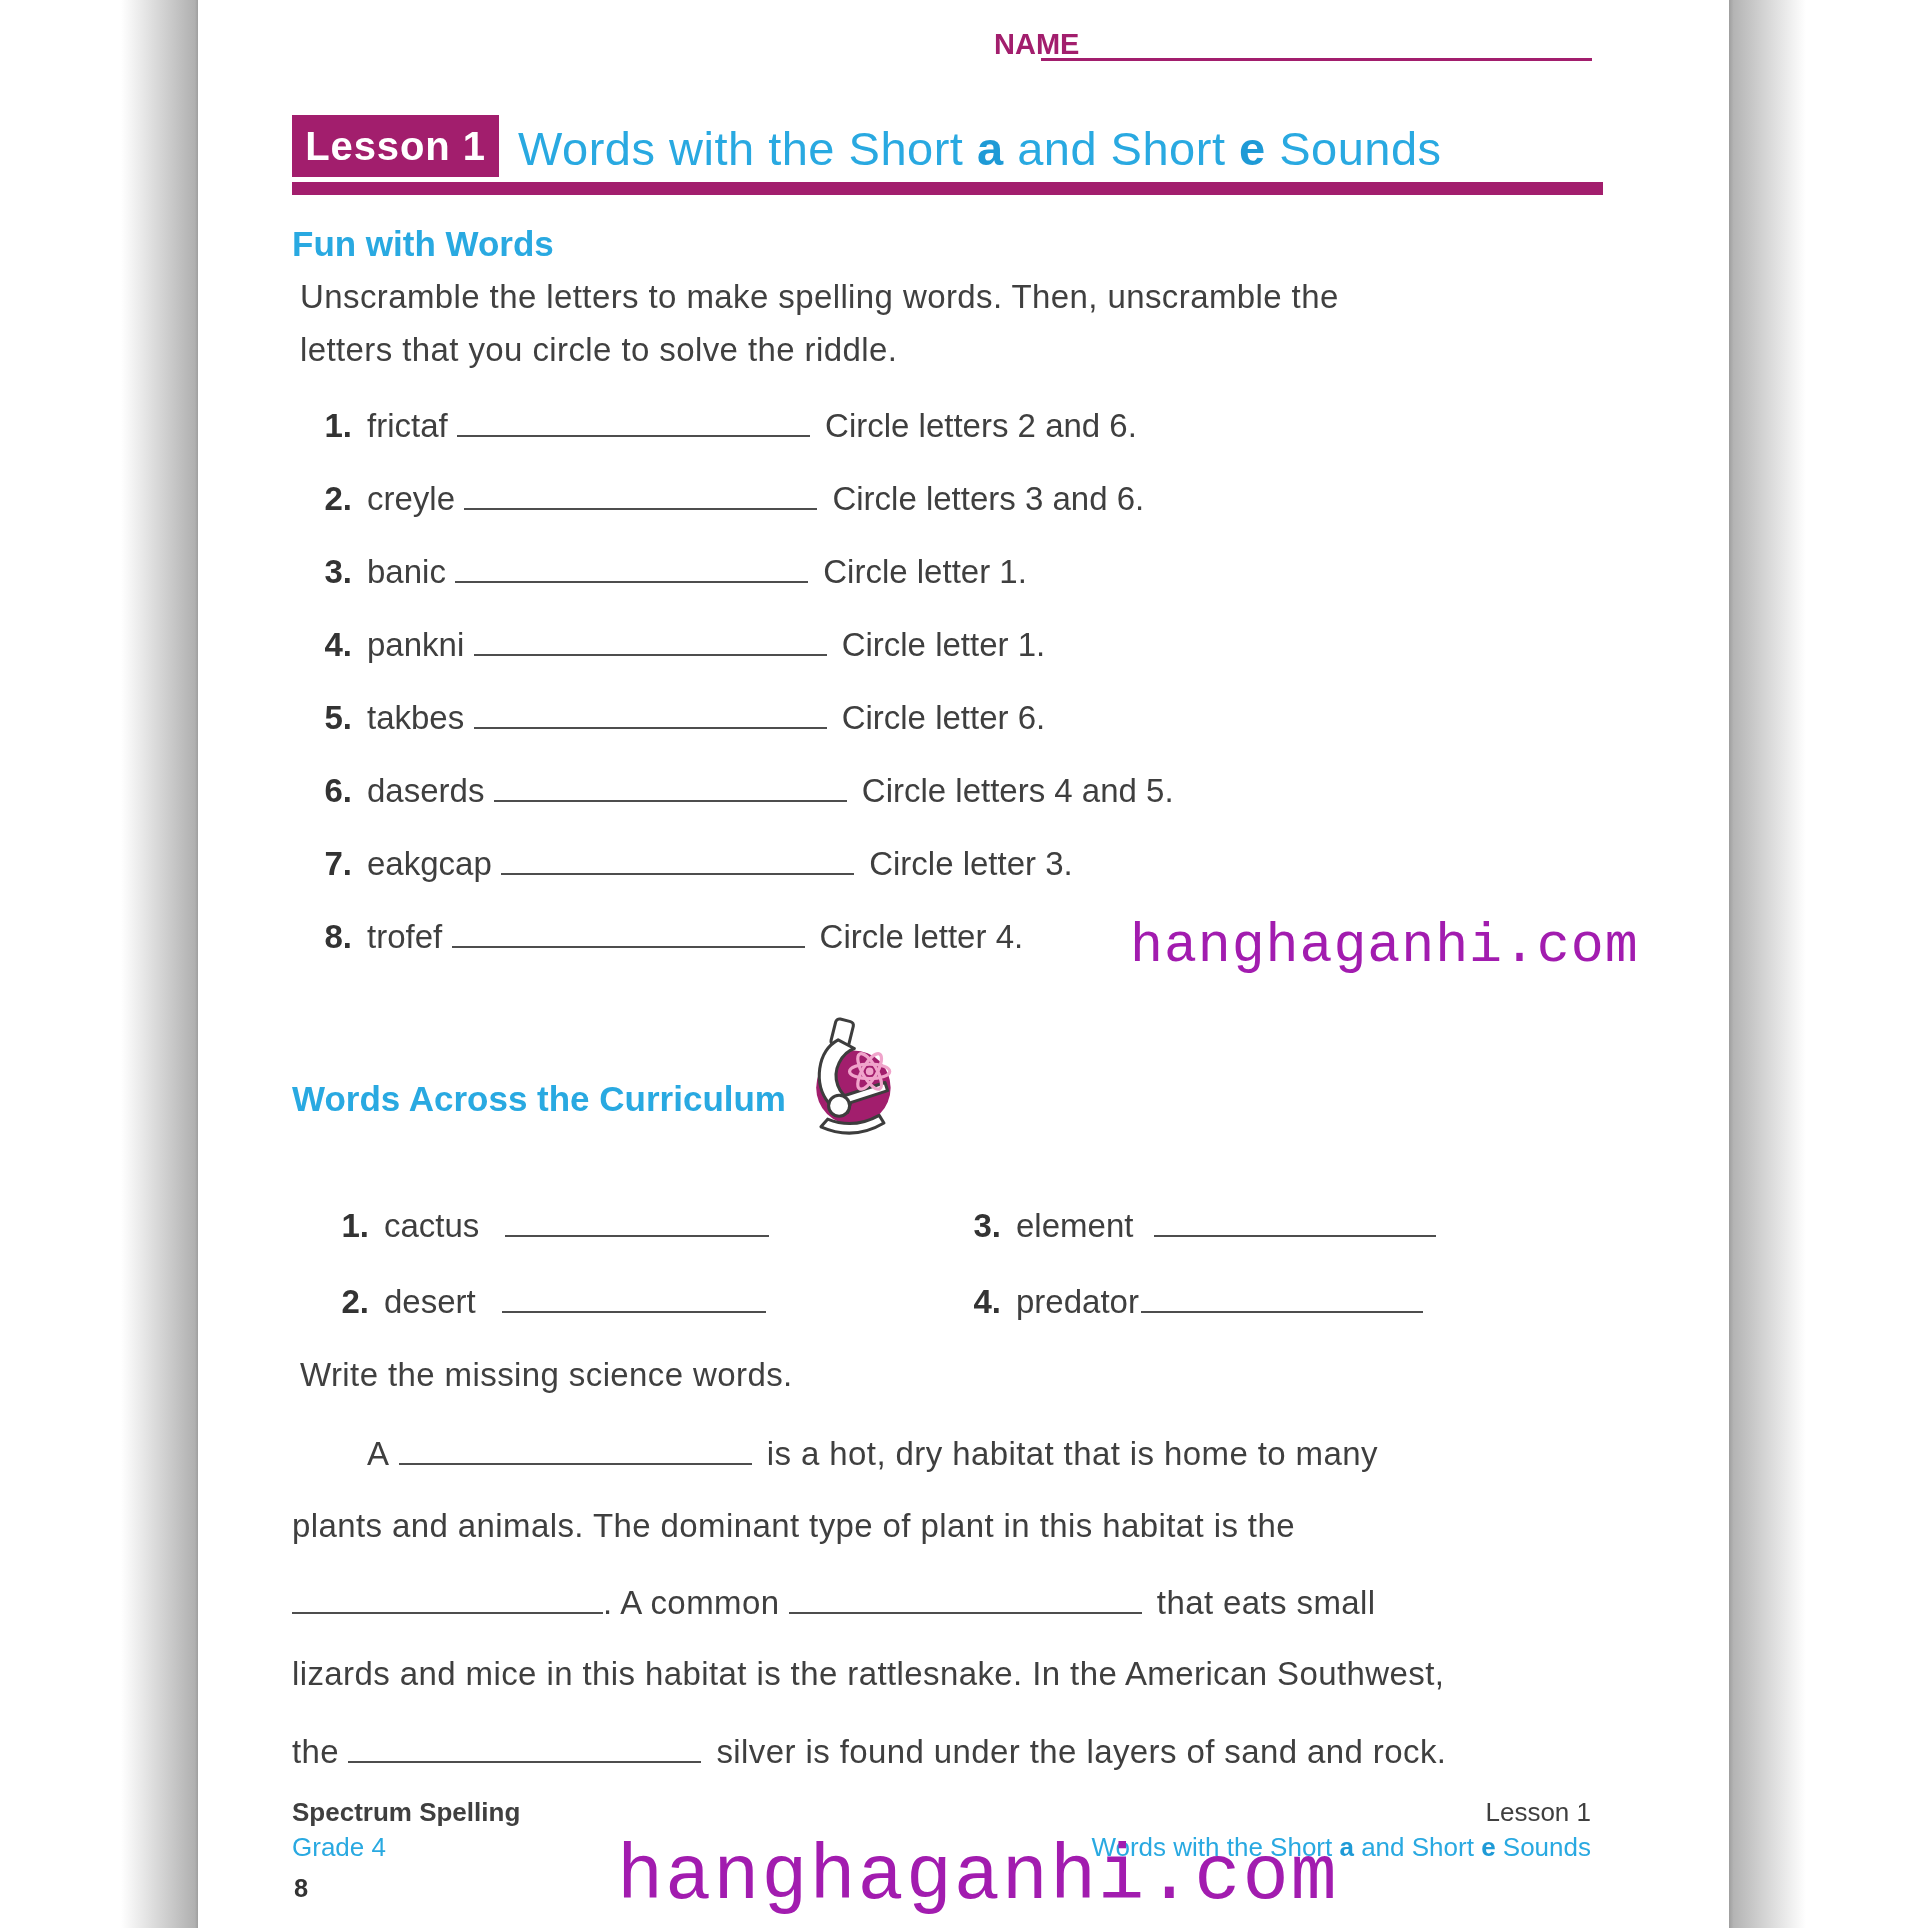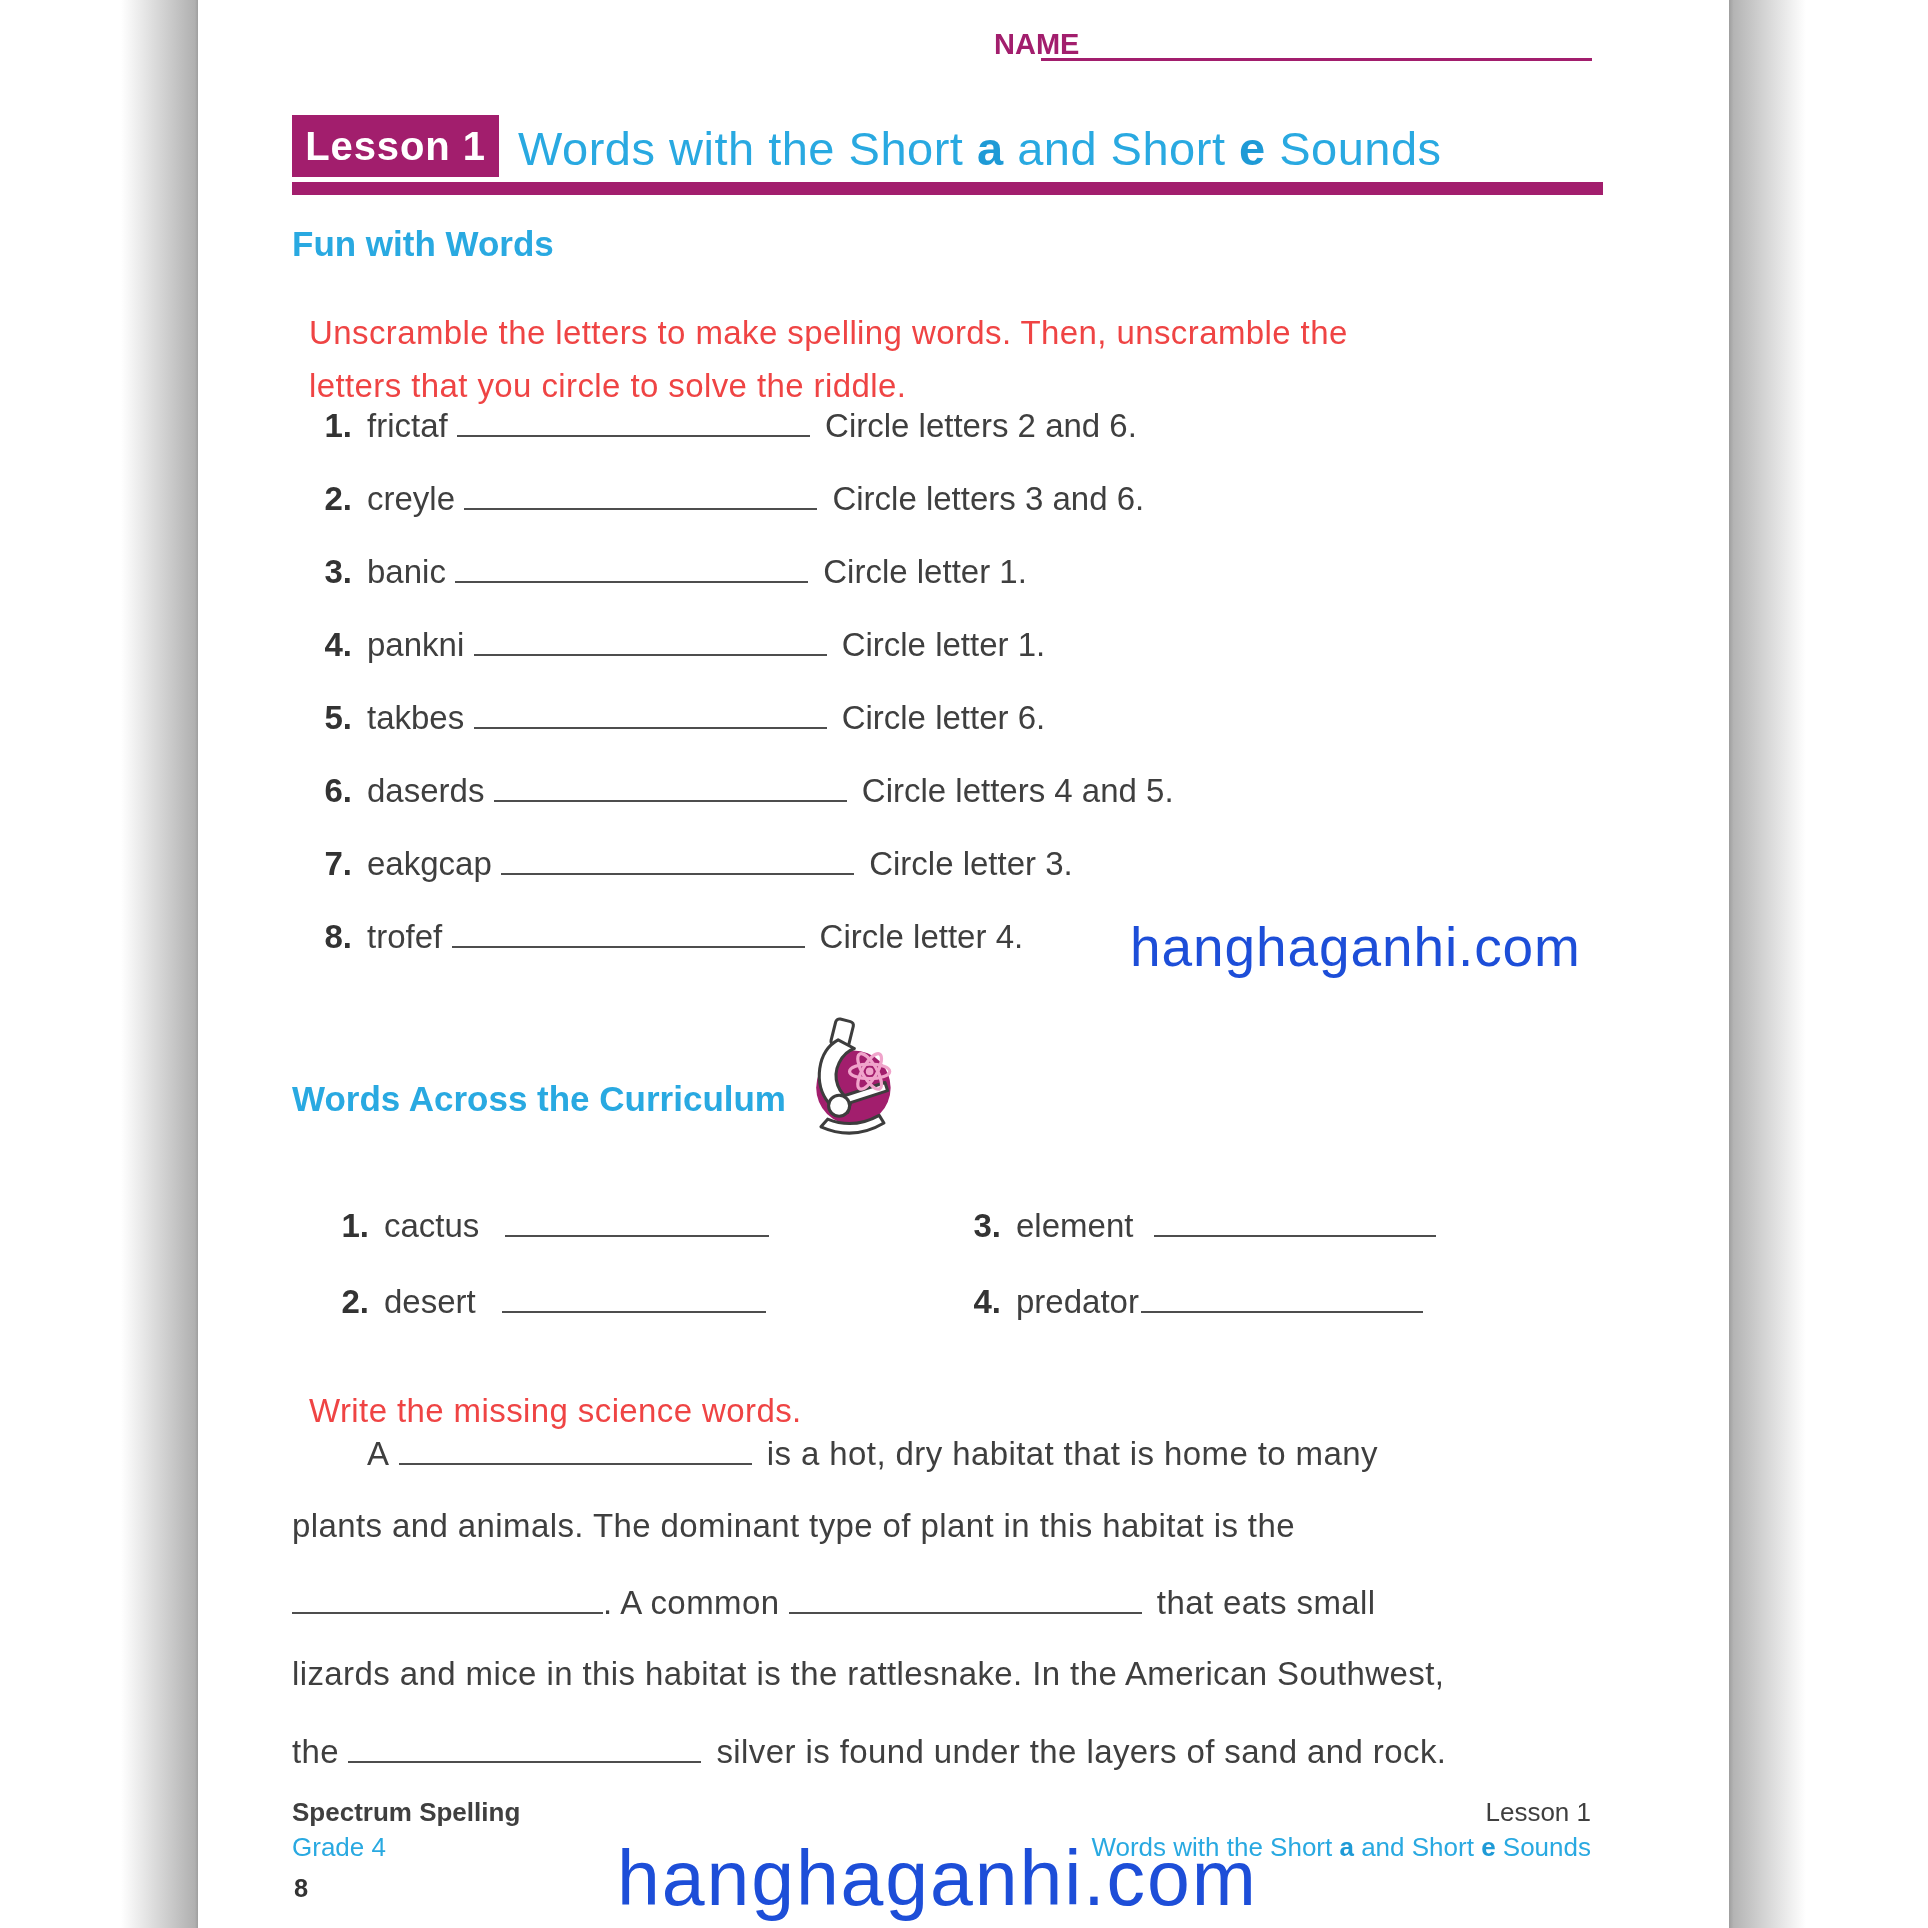--- a/index.html
+++ b/index.html
@@ -24,35 +24,35 @@
   
   .lesson-badge{position:absolute;left:292px;top:115px;width:207px;height:62px;
     background:#a21e6d;color:#ffffff;font-size:40px;font-weight:bold;
     display:flex;align-items:center;justify-content:center;letter-spacing:0.9px;}
   .lesson-title{position:absolute;left:518px;top:121px;width:1092px;font-size:47px;
     color:#29a9e1;font-weight:normal;letter-spacing:0.5px;white-space:nowrap;}
   .lesson-title b{font-weight:bold;color:#1e9ad6;}
   .title-rule{position:absolute;left:292px;top:182px;width:1311px;height:13px;background:#a21e6d;}
 
   .sec-heading{position:absolute;left:292px;font-size:35px;font-weight:bold;color:#29a9e1;white-space:nowrap;}
-  .body-line{position:absolute;left:309px;font-size:33px;color:#ef4444;letter-spacing:0.4px;white-space:nowrap;margin-top:36px;}
+  .body-line{position:absolute;left:300px;font-size:33px;color:#404040;letter-spacing:0.4px;white-space:nowrap;}
 
   
   .fun-items{position:absolute;left:311px;top:403px;width:1299px;}
   .fun-row{height:73px;font-size:33px;white-space:nowrap;}
   .num{display:inline-block;width:41px;text-align:right;font-weight:bold;color:#333;margin-right:15px;}
   .blank{display:inline-block;height:32px;border-bottom:2.8px solid #4e4e4e;vertical-align:baseline;}
   .w375{width:353px;margin:0 15px 0 9.4px;}
   .w330{width:311px;margin-left:15px;}
   .sciblank1{width:264px;margin-left:26px;}
   .sciblank2{width:282px;margin-left:21px;}
   .riddle{position:absolute;left:292px;top:987px;font-size:33px;white-space:nowrap;letter-spacing:0.4px;}
 
   
-  .watermark{position:absolute;color:#1d4ed8;white-space:nowrap;letter-spacing:0.9px;}
+  .watermark{position:absolute;color:#a21caf;white-space:nowrap;letter-spacing:0.9px;font-family:Liberation Mono, monospace;}
   .wm-mid{left:1130px;top:915px;font-size:55px;}
   .wm-bottom{left:617px;top:1834px;font-size:77px;letter-spacing:1.9px;}
 
   
   .micro-icon{position:absolute;left:796px;top:1017px;width:111px;height:126px;}
   .sci-item{position:absolute;font-size:33px;white-space:nowrap;}
   .sci-item .word{margin-right:0px;}
   .sci-4 .sciblank2{margin-left:1.9px;}
 
   

